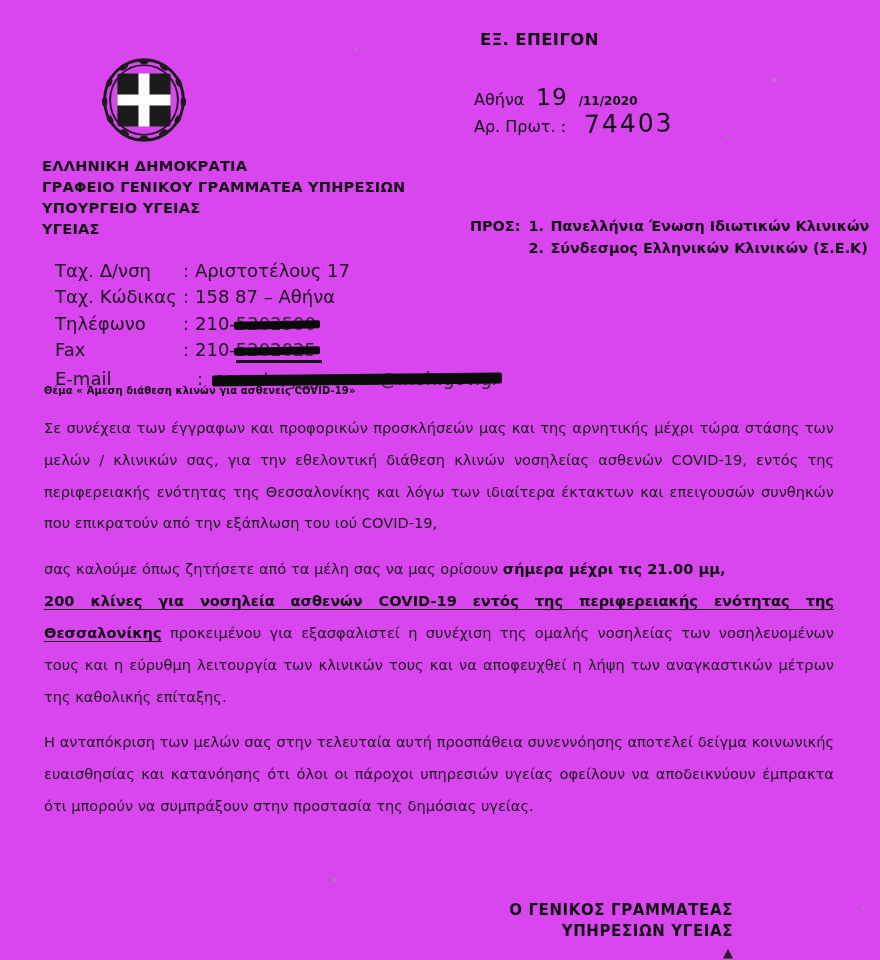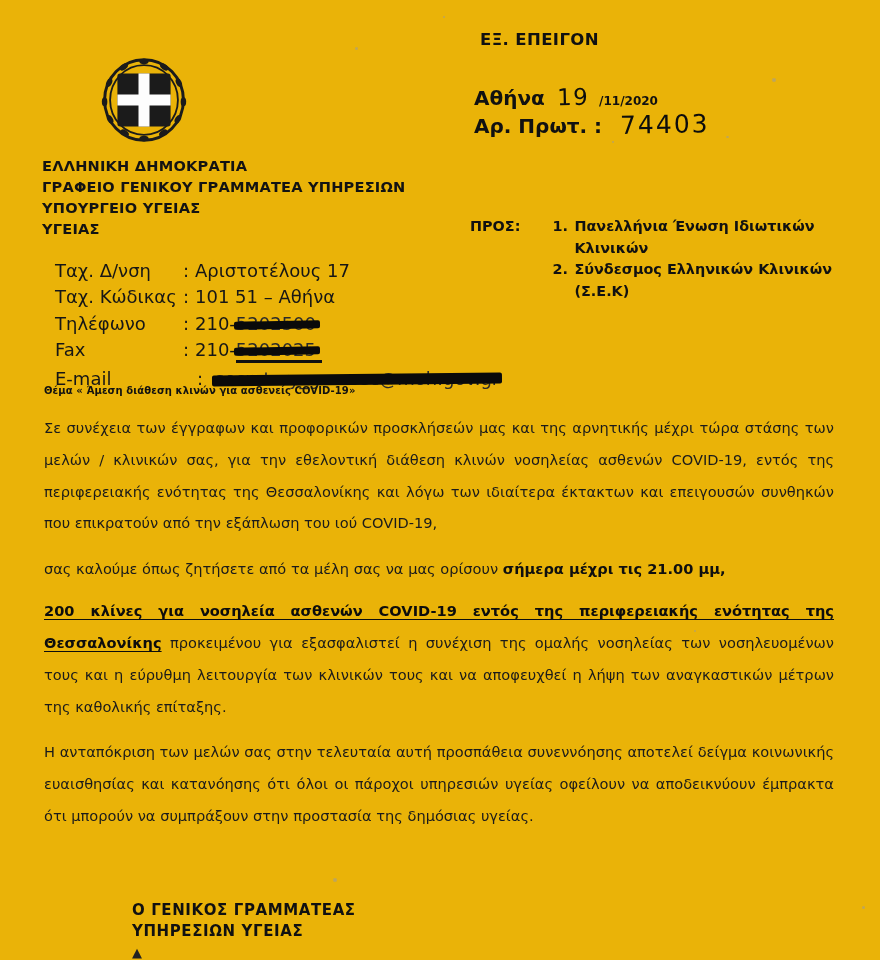--- a/index.html
+++ b/index.html
@@ -15,21 +15,21 @@
     overflow: hidden;
     font-family: "DejaVu Sans", "Liberation Sans", sans-serif;
     color: #1a1a1a;
     -webkit-font-smoothing: antialiased;
   }
 
   .page {
     position: relative;
     width: 880px;
     height: 960px;
-    background: #eab308;
+    background: #d946ef;
   }
 
   
   .speck {
     position: absolute;
     background: #9a9a9a;
     border-radius: 50%;
     opacity: .55;
   }
 
@@ -60,22 +60,22 @@
     top: 86px;
     width: 330px;
   }
   .hand-row {
     display: flex;
     align-items: baseline;
     white-space: nowrap;
     margin-bottom: 2px;
   }
   .hand-label {
-    font-size: 20px;
-    font-weight: bold;
+    font-size: 16px;
+    font-weight: normal;
     color: #111;
   }
   .hand-val {
     font-family: "DejaVu Sans", "Liberation Sans", sans-serif;
     font-size: 23px;
     font-weight: 500;
     color: #0d0d0d;
     letter-spacing: 1.5px;
     line-height: 1;
     transform: rotate(-1.2deg);
@@ -166,21 +166,21 @@
   .recipients {
     position: absolute;
     left: 470px;
     top: 216px;
     width: 408px;
     font-size: 14.4px;
     font-weight: bold;
     line-height: 1.5;
     color: #111;
   }
-  .rec-row { display: flex; gap: 24px; }
+  .rec-row { display: flex; }
   .rec-to { flex: none; margin-right: 8px; }
   .rec-list { margin: 0; padding: 0; list-style: none; }
   .rec-item { display: flex; }
   .rec-num { width: 22px; flex: none; }
   .rec-sub { margin-left: 22px; }
 
   
   .subject {
     position: absolute;
     left: 44px;
@@ -198,36 +198,36 @@
     top: 412px;
     width: 790px;
   }
   .para {
     text-align: justify;
     font-size: 14.6px;
     line-height: 2.18;
     color: #1b1b1b;
     margin: 0 0 14px 0;
   }
-  .para.tight { margin-bottom: 10px; }
+  .para.tight { margin-bottom: 0; }
   .para b { font-weight: bold; color: #0f0f0f; }
   .demand {
     font-weight: bold;
     text-decoration: underline;
     text-underline-offset: 3px;
     color: #0d0d0d;
   }
 
   
   .signature {
     position: absolute;
-    left: 12px;
+    left: 1px;
     top: 900px;
     width: 732px;
-    text-align: left;
+    text-align: right;
     padding-left: 120px;
     box-sizing: border-box;
   }
   .sig-line {
     font-size: 15px;
     font-weight: bold;
     letter-spacing: .6px;
     line-height: 1.42;
     color: #111;
   }
@@ -300,21 +300,21 @@
 
   <div class="contact">
     <div class="c-row">
       <span class="c-key">Ταχ. Δ/νση</span>
       <span class="c-sep">:</span>
       <span class="c-val">Αριστοτέλους 17</span>
     </div>
     <div class="c-row">
       <span class="c-key">Ταχ. Κώδικας</span>
       <span class="c-sep">:</span>
-      <span class="c-val">101 51 – Αθήνα</span>
+      <span class="c-val">158 87 – Αθήνα</span>
     </div>
     <div class="c-row">
       <span class="c-key">Τηλέφωνο</span>
       <span class="c-sep">:</span>
       <span class="c-val">
         <span>210-</span><span class="redacted thick">5202500</span>
       </span>
     </div>
     <div class="c-row">
       <span class="c-key">Fax</span>

